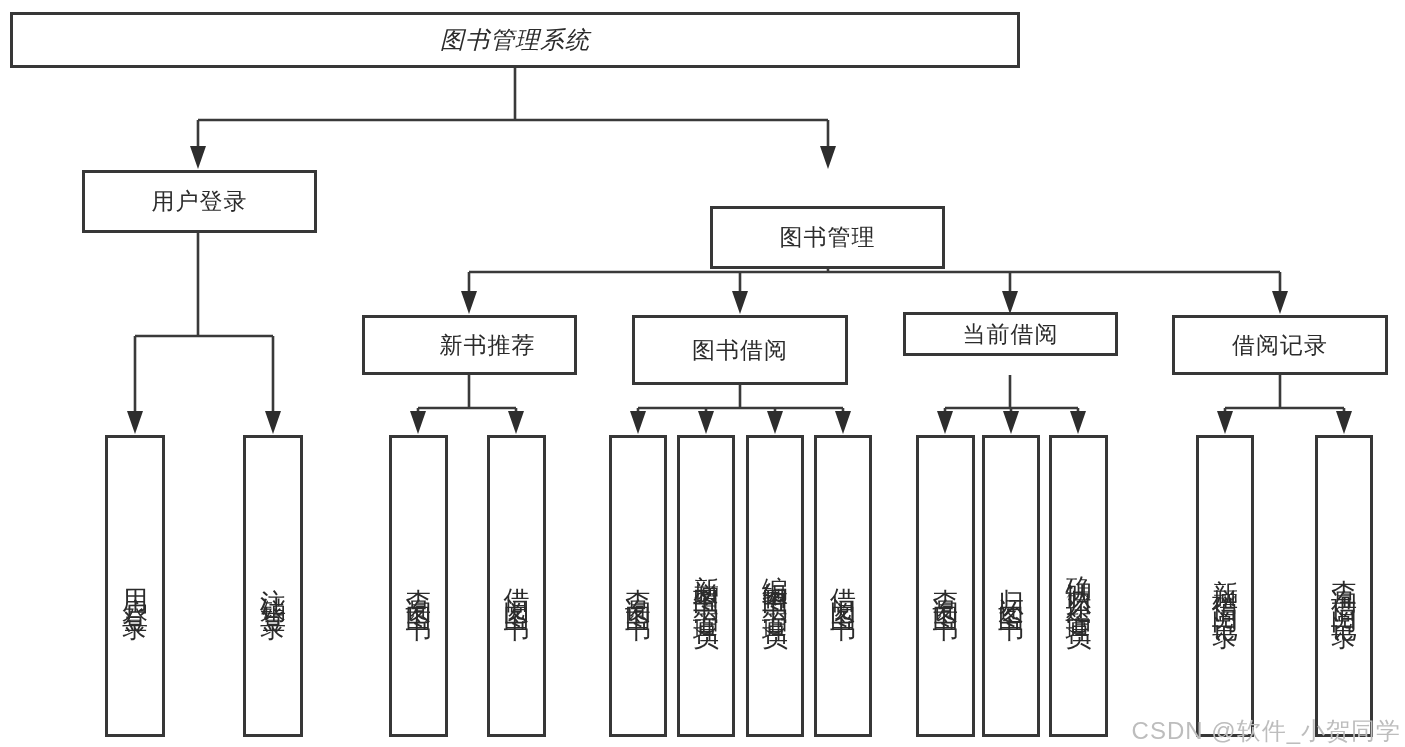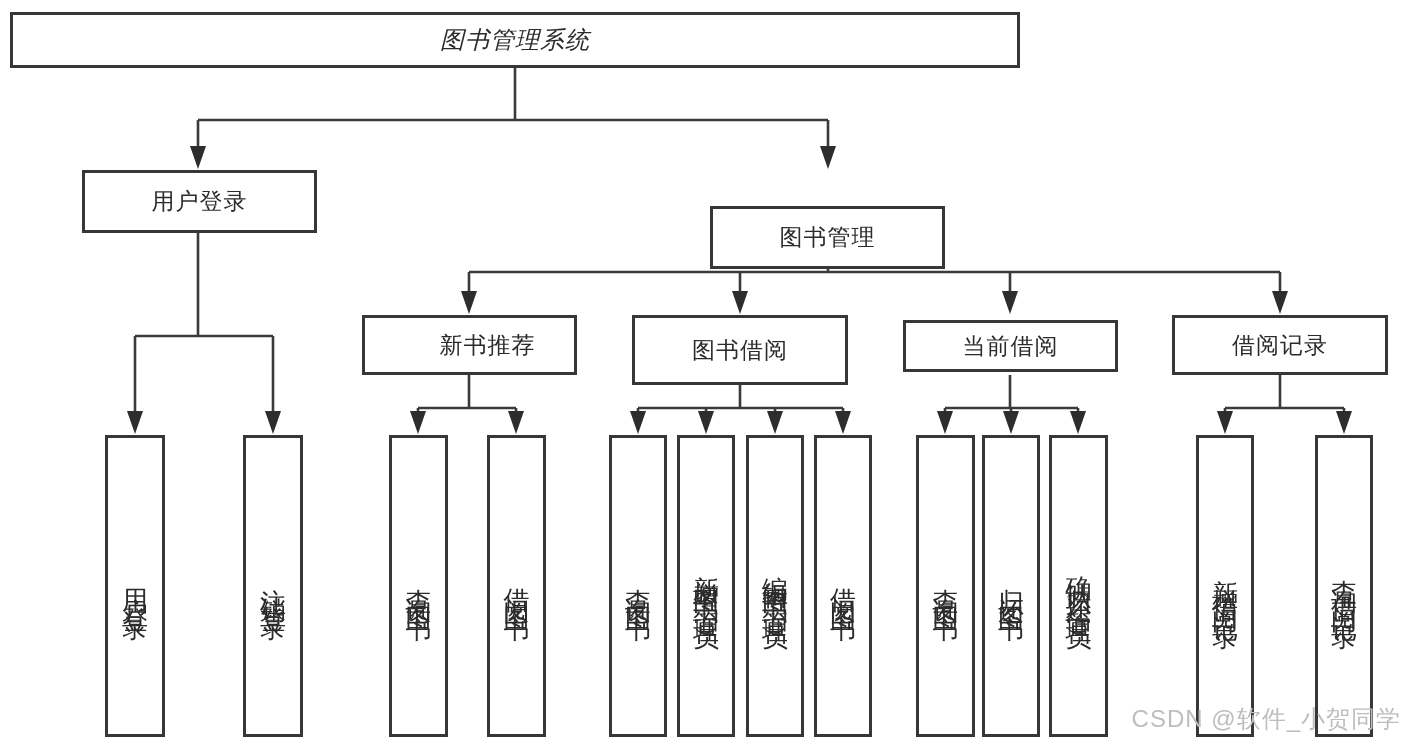--- a/index.html
+++ b/index.html
@@ -16,21 +16,21 @@
     box-sizing:border-box;z-index:1;
   }
   .hlabel{font-size:23px;letter-spacing:1px;white-space:nowrap;}
   .root .hlabel{font-size:24px;font-style:italic;}
   .vlabel{
     writing-mode:vertical-rl;text-orientation:mixed;
     font-size:26px;letter-spacing:9px;line-height:1.2;white-space:nowrap;
   }
   .leaf-long .vlabel{letter-spacing:7px;}
   .watermark{
-    position:absolute;right:4px;bottom:12px;z-index:3;
+    position:absolute;right:4px;bottom:0px;z-index:3;
     font-size:24px;color:#bdbdbd;letter-spacing:1px;white-space:nowrap;
   }
 </style>
 </head>
 <body>
 
 <div class="stage">
 
   <svg class="connectors" width="1405" height="747" viewBox="0 0 1405 747">
 
@@ -78,21 +78,21 @@
   <div class="node" style="left:710px;top:170px;width:235px;height:63px;margin-top:36px;">
     <span class="hlabel">图书管理</span>
   </div>
 
   <div class="node" style="left:362px;top:315px;width:215px;height:60px;padding-left:36px;">
     <span class="hlabel">新书推荐</span>
   </div>
   <div class="node" style="left:632px;top:315px;width:216px;height:70px;">
     <span class="hlabel">图书借阅</span>
   </div>
-  <div class="node" style="left:903px;top:320px;width:215px;height:52px;text-align:center;">
+  <div class="node" style="left:903px;top:312px;width:215px;height:44px;text-align:center;">
     <span class="hlabel">当前借阅</span>
   </div>
   <div class="node" style="left:1172px;top:315px;width:216px;height:60px;">
     <span class="hlabel">借阅记录</span>
   </div>
 
   <div class="node leaf" style="left:105px;top:435px;width:60px;height:302px;">
     <span class="vlabel">用户登录</span>
   </div>
   <div class="node leaf" style="left:243px;top:435px;width:60px;height:302px;">

